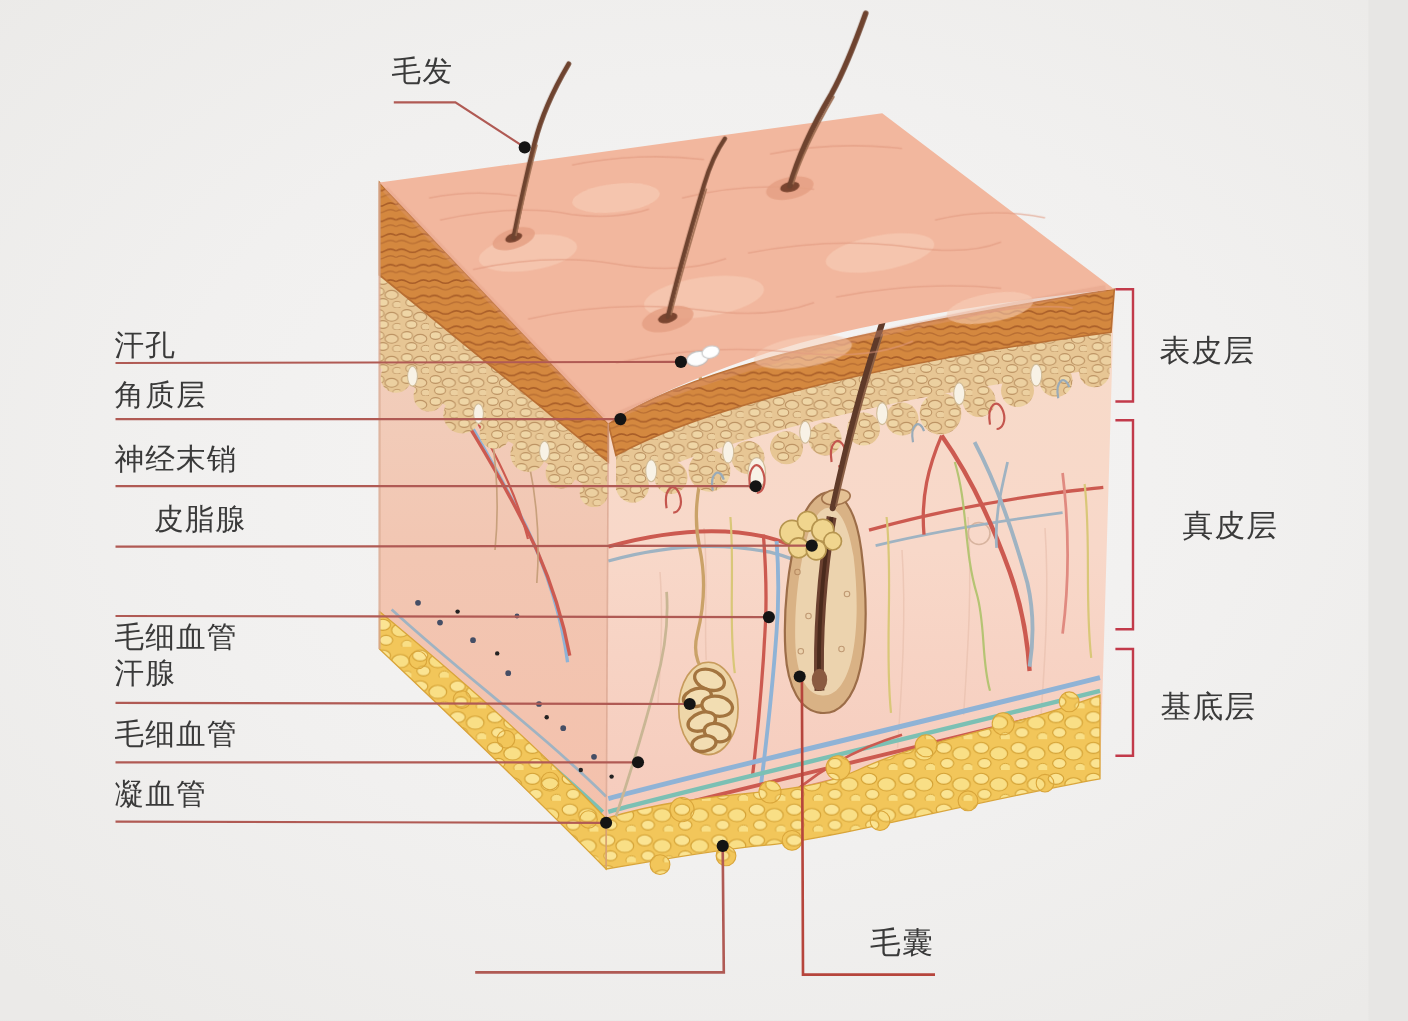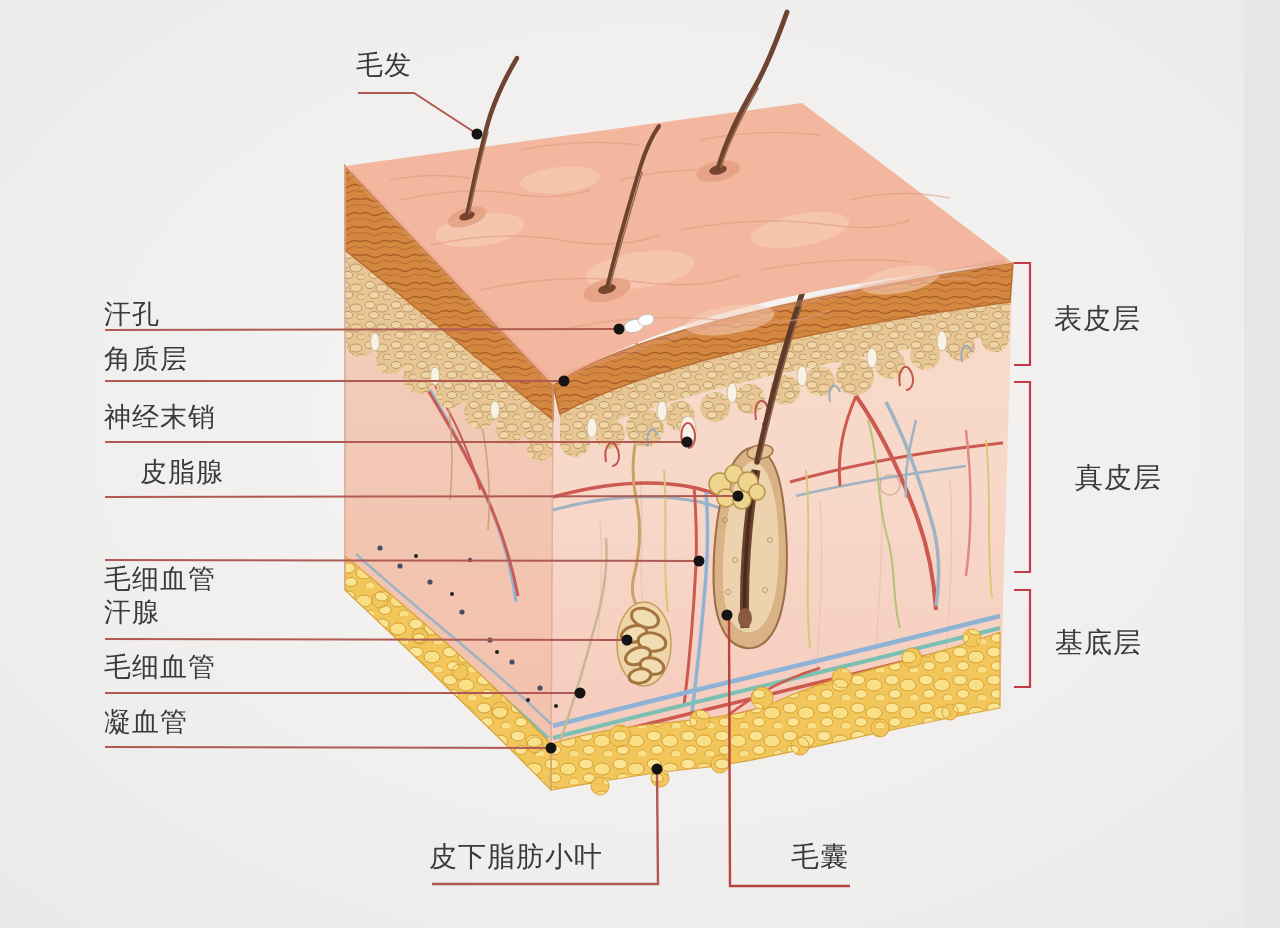--- a/index.html
+++ b/index.html
@@ -357,16 +357,15 @@
 <div class="label" style="left:104px;top:457px;margin-left:36px;">皮脂腺</div>
 <div class="label" style="left:104px;top:519px;margin-top:45px;">毛细血管</div>
 <div class="label" style="left:104px;top:597px;text-align:center;">汗腺</div>
 <div class="label" style="left:104px;top:652px;">毛细血管</div>
 <div class="label" style="left:104px;top:707px;text-align:center;">凝血管</div>
 
 <div class="label rt" style="left:1054px;top:303px;">表皮层</div>
 <div class="label rt" style="left:1055px;top:462px;margin-left:20px;">真皮层</div>
 <div class="label rt" style="left:1055px;top:627px;">基底层</div>
 
-<div class="label bt" style="left:429px;top:841px;">皮下脂肪小叶</div>
 <div class="label bt" style="left:791px;top:841px;">毛囊</div>
 
 </div>
 
 </body></html>

